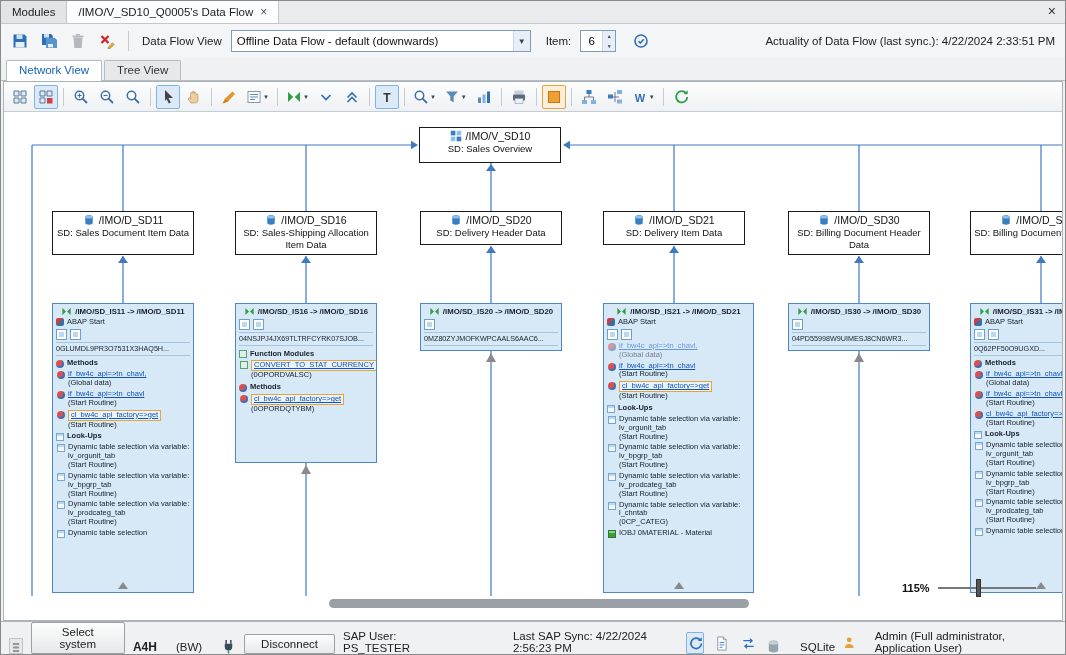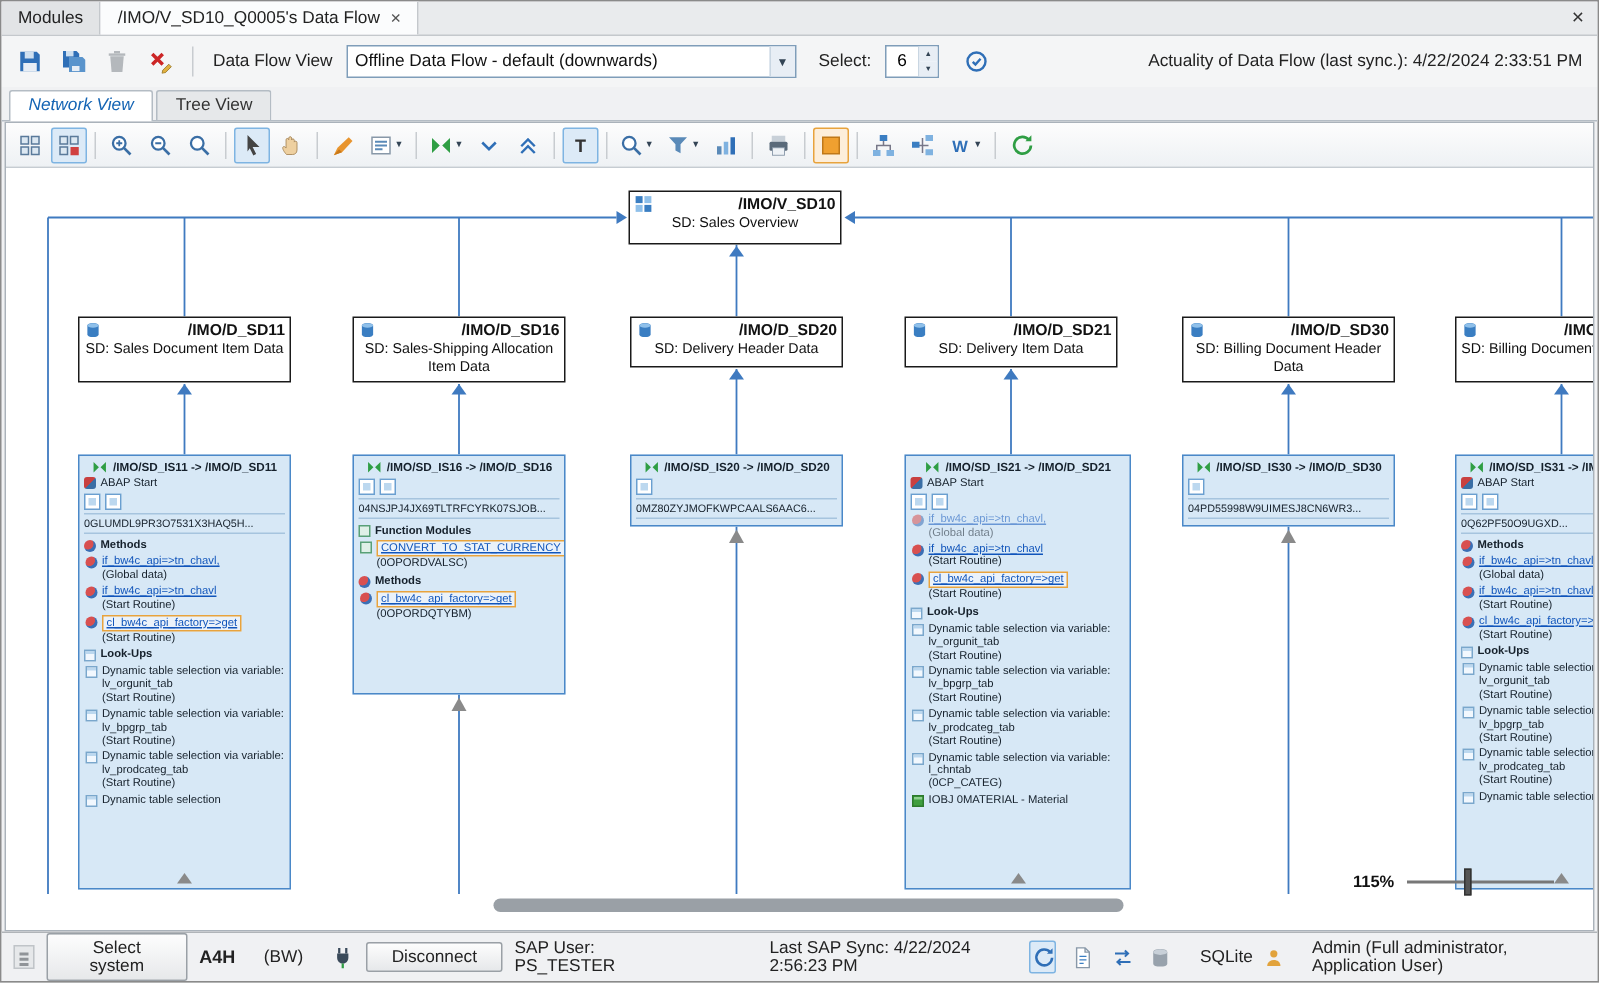--- a/index.html
+++ b/index.html
@@ -22,37 +22,37 @@
   .combo-arrow { width:17px; height:100%; display:flex; align-items:center; justify-content:center; font-size:8px; color:#345; border-left:1px solid #c9d6e2; background:#e8eef5; }
   .spinner { width:36px; height:22px; background:#fff; border:1px solid #7f9db9; display:flex; }
   .spin-val { flex:1; font-size:11.5px; display:flex; align-items:center; justify-content:center; }
   .spin-arrows { width:13px; display:flex; flex-direction:column; border-left:1px solid #c9d6e2; }
   .spin-arrows span { flex:1; font-size:5px; display:flex; align-items:center; justify-content:center; color:#345; background:#e8eef5; }
   .actuality { position:absolute; right:10px; font-size:11.5px; color:#222; }
 
   
   .viewtabs { position:absolute; top:57px; left:0; width:100%; height:23px; display:flex; align-items:flex-end; padding-left:5px; background:#f0f1f3; border-bottom:1px solid #b4bcc4; }
   .vtab { padding:3px 12px 4px; font-size:11.5px; border:1px solid #b4bcc4; border-bottom:none; border-radius:2px 2px 0 0; background:#e6e8ea; color:#333; margin-right:2px; }
-  .vtab.active { background:#fff; color:#1464b4; margin-bottom:-1px; padding-bottom:5px;font-style:italic; }
+  .vtab.active { background:#fff; color:#1464b4; margin-bottom:-1px; padding-bottom:5px; }
 
   
   .panel { position:absolute; top:80px; left:2px; right:2px; bottom:33px; background:#fff; border:1px solid #aab2ba; }
   .graphtb { height:30px; background:linear-gradient(#fdfdfd,#eef1f4); border-bottom:1px solid #c6ccd2; display:flex; align-items:center; gap:2px; padding:0 4px; }
   .gt-btn { height:24px; min-width:24px; display:flex; align-items:center; justify-content:center; gap:1px; border:1px solid transparent; border-radius:2px; padding:0 2px; }
   .gt-btn.pressed { background:#dceaf7; border-color:#7eb4e2; }
   .gt-btn.pressed-o { background:#fdeeda; border-color:#e8a33d; }
   .gt-sep { width:1px; height:18px; background:#c8ccd0; margin:0 3px; }
   .dd { font-size:6px; color:#345; }
 
   
   .canvas { position:absolute; top:30px; left:0; right:0; bottom:0; background:#fff; overflow:hidden; }
   .edges { position:absolute; top:0; left:0; pointer-events:none; }
 
   .node { position:absolute; background:#fff; border:1.4px solid #1a1a1a; text-align:center; padding:2px 3px; font-size:9.5px; line-height:1.18; color:#111; overflow:hidden; }
-  .node-title { font-weight:bold; font-size:10.5px; display:flex; align-items:center; justify-content:space-between; gap:4px; }
+  .node-title { font-weight:normal; font-size:10.5px; display:flex; align-items:center; justify-content:center; gap:4px; }
   .node-sub { margin-top:1px; }
 
   .tbox { position:relative; position:absolute; background:#d7e8f6; border:1px solid #4a88c8; font-size:7.5px; line-height:1.18; color:#15202b; padding:2px 3px; overflow:hidden; }
   .tbox.tall::after { content:""; position:absolute; left:50%; bottom:3px; margin-left:-5px; width:0; height:0;
     border-left:5px solid transparent; border-right:5px solid transparent; border-bottom:7px solid #8a8a8a; }
   .t-head { display:flex; align-items:center; gap:3px; font-weight:bold; font-size:7.8px;justify-content:center; }
   .t-sub { display:flex; align-items:center; gap:3px; margin-top:1px; }
   .abap-ic { width:8px; height:8px; border-radius:2px; background:linear-gradient(135deg,#c84040 50%,#3a6ea5 50%); flex:none; }
   .t-badges { display:flex; gap:3px; margin:2px 0; }
   .badge { width:11px; height:11px; background:#fff; border:1px solid #6a9fd0; position:relative; }
@@ -71,21 +71,21 @@
   .mi-fm { background:#dff0e8; border:1px solid #58a078; }
   .mi-green { background:#3f9e3f; border:1px solid #2c7a2c; box-shadow:inset 0 2px 0 #8fd08f; }
 
   .hthumb { position:absolute; top:487px; left:325px; width:420px; height:9px; background:#9aa0a6; border-radius:5px; }
   .zoom-wrap { position:absolute; top:470px; left:898px; display:flex; align-items:center; gap:8px; }
   .zoom-label { font-size:11px; font-weight:bold; color:#111; }
   .zoom-track { width:98px; height:2px; background:#777; position:relative; }
   .zoom-thumb { position:absolute; left:38px; top:-8px; width:5px; height:18px; background:#555; border:1px solid #333; }
 
   
-  .statusbar { position:absolute; left:0; bottom:0; width:100%; height:33px; background:#f0f1f3; border-top:1px solid #b0b4b8; display:flex; align-items:center; padding:0 8px; gap:8px; font-size:11.5px; color:#222; }
+  .statusbar { position:absolute; left:0; bottom:0; width:100%; height:33px; background:#f0f1f3; border-top:1px solid #b0b4b8; display:flex; align-items:flex-end; padding:0 8px; gap:8px; font-size:11.5px; color:#222; }
   .sb-btn { border:1px solid #9aa0a6; background:linear-gradient(#fdfdfd,#e6e8ea); padding:3px 16px; font-size:11.5px; border-radius:2px; color:#222; }
   .sb-grip { width:16px; height:16px; border:1px solid #c0c4c8; background:#e6e8ea; position:relative; }
   .sb-grip::after { content:""; position:absolute; left:3px; right:3px; top:4px; height:1.5px; background:#909498; box-shadow:0 3.5px 0 #909498, 0 7px 0 #909498; }
   .sb-iconbtn { width:22px; height:22px; display:flex; align-items:center; justify-content:center; border:1px solid transparent; border-radius:2px; }
   .sb-iconbtn.pressed { background:#dceaf7; border-color:#7eb4e2; }
   .sb-group { display:flex; align-items:center; gap:19px; }
   b.sysid { font-size:12px; }
 </style>
 </head>
 <body>
@@ -269,21 +269,21 @@
         <svg width="16" height="16">
           <use href="#i-redx"></use>
         </svg>
       </span>
     <span class="tb-sep"></span>
     <span class="tb-label">Data Flow View</span>
     <div class="combo">
       <span>Offline Data Flow - default (downwards)</span>
       <span class="combo-arrow">▼</span>
     </div>
-    <span class="tb-label" style="margin-left:10px">Select:</span>
+    <span class="tb-label" style="margin-left:10px">Item:</span>
     <div class="spinner">
       <span class="spin-val">6</span>
       <span class="spin-arrows">
           <span>▲</span>
           <span>▼</span>
         </span>
     </div>
     <span class="tb-btn" style="margin-left:8px">
         <svg width="16" height="16">
           <use href="#i-clockchk"></use>

